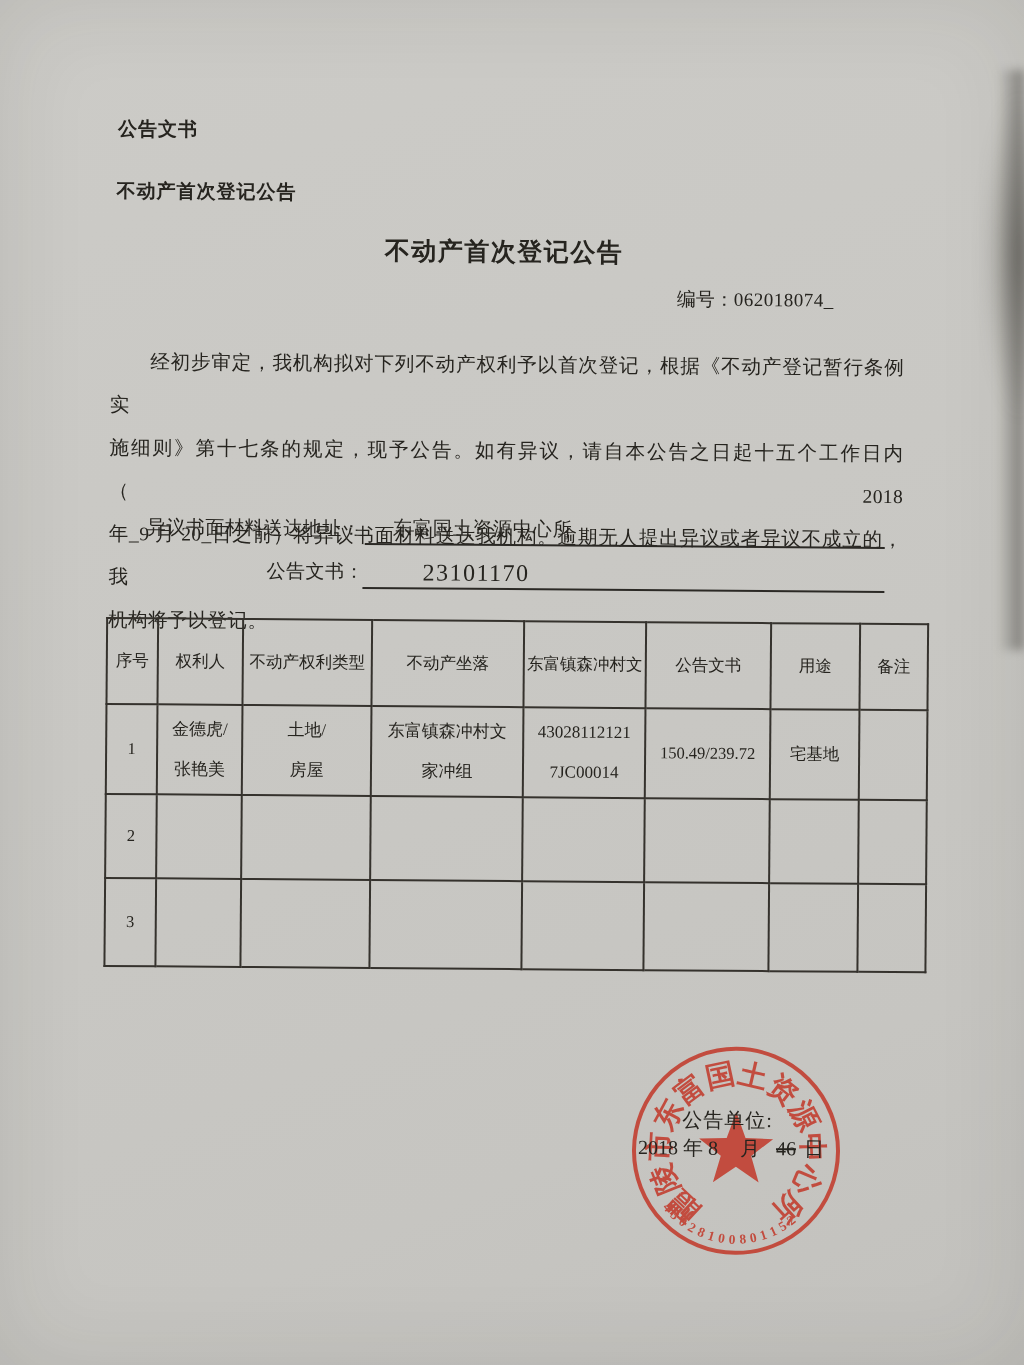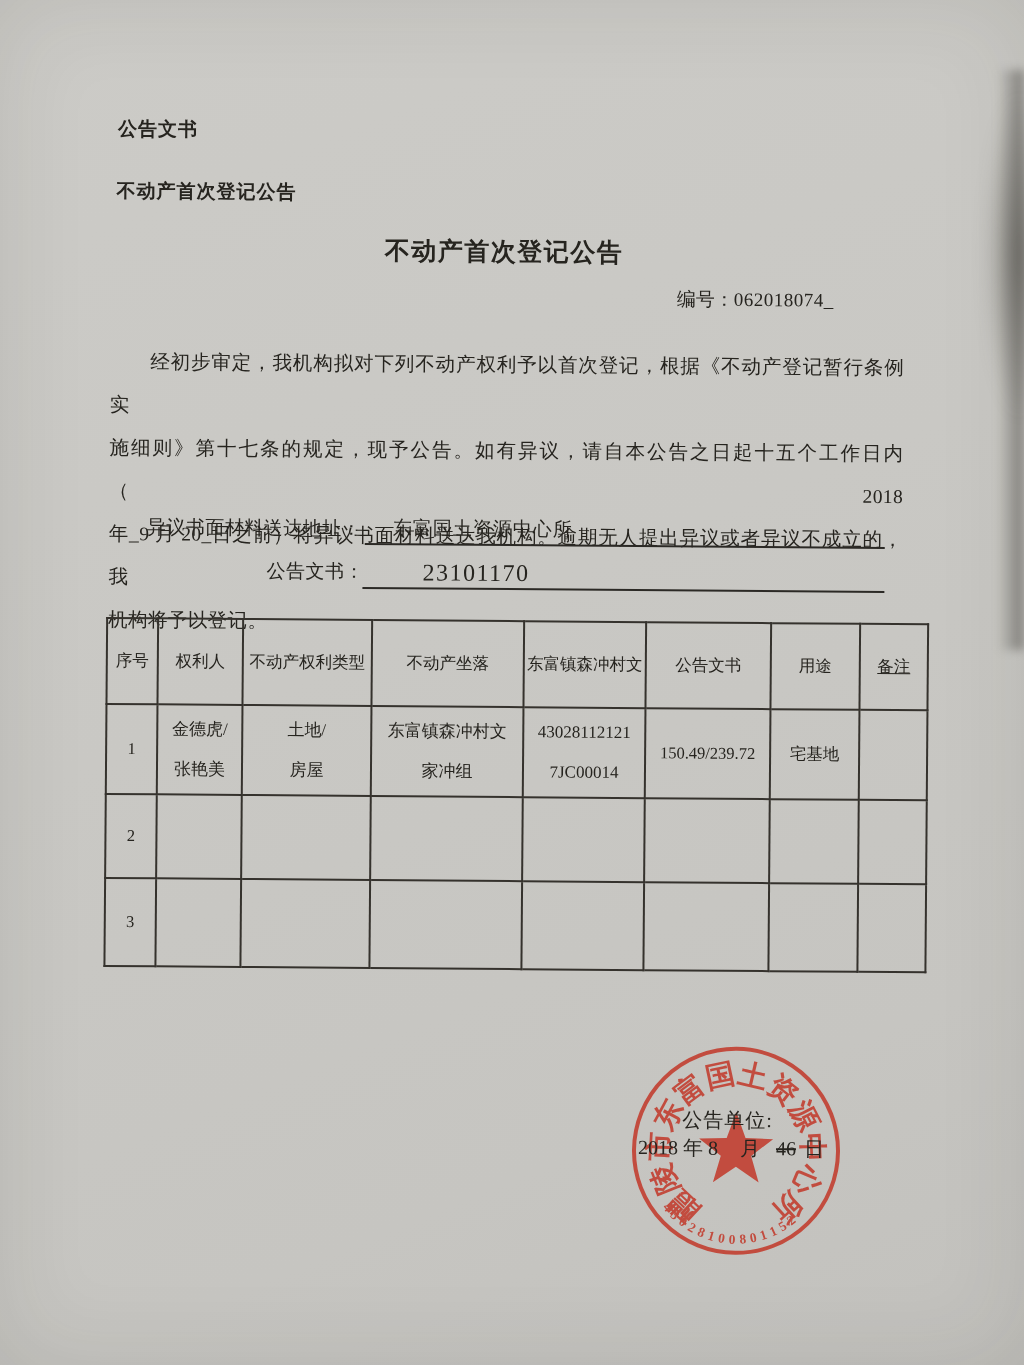--- a/index.html
+++ b/index.html
@@ -36,21 +36,21 @@
   .contact-underline{left:366px;top:585px;width:522px;border-top:2px solid #2b2925;}
   .contact-value{left:418px;top:557px;font-size:24px;letter-spacing:1.5px;margin-left:8px;}
   
   .reg-table{left:110px;top:617px;border-collapse:collapse;table-layout:fixed;}
   .reg-table td,.reg-table th{
     border:2px solid #35322d;text-align:center;vertical-align:middle;
     font-weight:normal;font-size:16.5px;padding:0 2px;overflow:hidden;
   }
   .reg-table .c0{width:45px;text-align:center;} .reg-table .c1{width:79px;} .reg-table .c2{width:123px;}
   .reg-table .c3{width:146px;} .reg-table .c4{width:116px;} .reg-table .c5{width:119px;}
-  .reg-table .c6{width:83px;text-align:center;} .reg-table .c7{width:62px;text-decoration:underline;}
+  .reg-table .c6{width:83px;text-align:center;} .reg-table .c7{width:62px;}
   .reg-table .hrow{height:86px;}
   .reg-table .r1{height:90px;} .reg-table .r2{height:84px;} .reg-table .r3{height:88px;}
   .cell-line{line-height:40px;font-size:17px;}
   
   .footer-unit{left:690px;top:1102px;font-size:20px;letter-spacing:1px;z-index:5;}
   .footer-date{left:646px;top:1130px;font-size:20px;z-index:5;white-space:nowrap;}
   .footer-date .d-month{margin-left:22px;}
   .footer-date .d-day{margin-left:16px;text-decoration:line-through;}
   .footer-date .d-unit{margin-left:8px;}
   .stamp{

